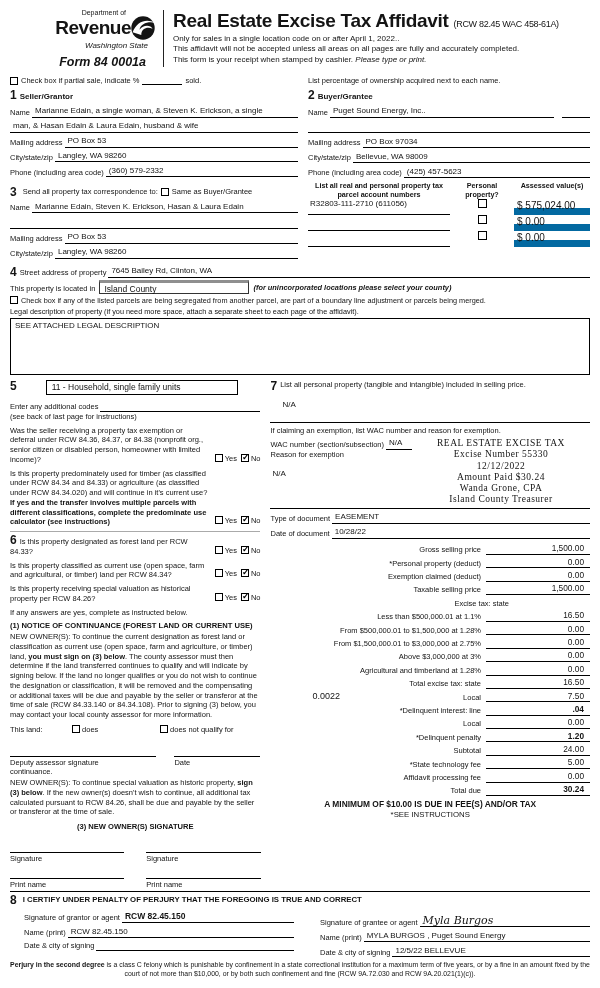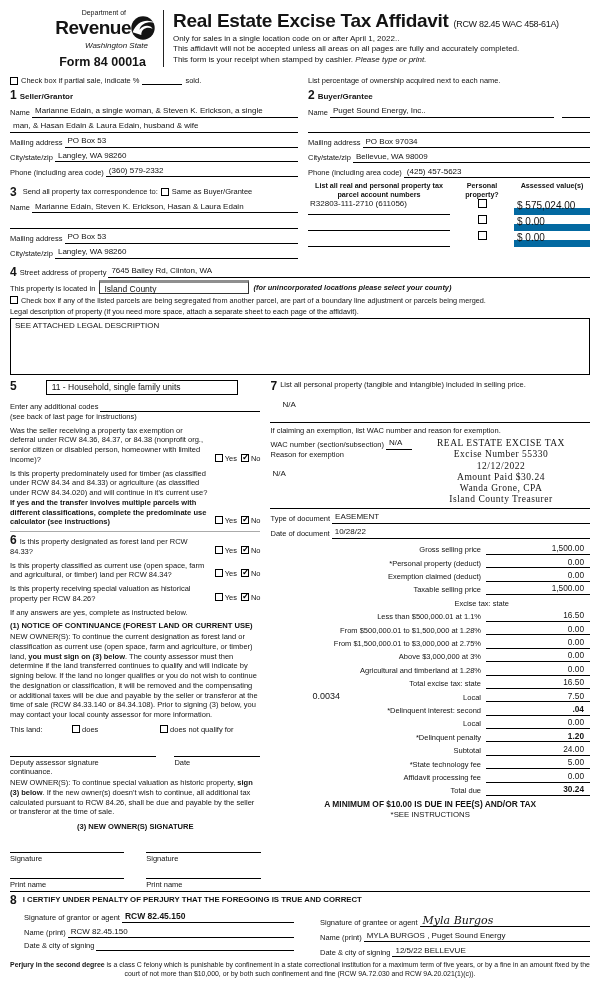--- a/index.html
+++ b/index.html
@@ -9,21 +9,21 @@
     font-family:"Liberation Sans", sans-serif; font-size:7.5px; line-height:1.3;
     padding:8px 10px 6px 10px; overflow:hidden; display:flex; flex-direction:column;
   }
   
   .hdr { display:flex; }
   .logo-col { width:150px; display:flex; flex-direction:column; align-items:flex-end; padding-right:4px; }
   .dept { font-size:7px; padding-right:30px; }
   .rev-row { display:flex; align-items:center; margin-top:-2px; }
   .revenue { font-size:19px; font-weight:bold; letter-spacing:-0.5px; }
   .wastate { font-style:italic; font-size:8px; padding-right:8px; }
-  .formnum { font-weight:bold; font-size:12.5px; margin-top:3px; padding-right:10px; }
+  .formnum { font-weight:bold; font-size:12.5px; margin-top:3px; padding-right:10px;font-style:italic; }
   .hdr-div { border-left:1.5px solid #222; margin:2px 9px 4px 3px; }
   .title-col { flex:1; padding-top:1px; }
   .main-title { font-size:19px; font-weight:bold; letter-spacing:-0.3px; }
   .title-ref { font-size:9px; font-weight:normal; }
   .hdr-note { font-size:8px; line-height:1.35; }
   .em { font-style:italic; }
   
   .bold { font-weight:bold; }
   .secnum { font-weight:bold; font-size:12px; margin-right:3px; line-height:1; }
   .sectitle { font-weight:bold; font-size:8px; }
@@ -444,28 +444,28 @@
             <span class="tax-fill">0.00</span>
           </div>
 
           <div class="tax-line">
             <span class="tax-prefix"></span>
             <span class="tax-label">Total excise tax: state</span>
             <span class="tax-fill">16.50</span>
           </div>
 
           <div class="tax-line">
-            <span class="tax-prefix">0.0034</span>
+            <span class="tax-prefix">0.0022</span>
             <span class="tax-label">Local</span>
             <span class="tax-fill">7.50</span>
           </div>
 
           <div class="tax-line boldv">
             <span class="tax-prefix"></span>
-            <span class="tax-label">*Delinquent interest: second</span>
+            <span class="tax-label">*Delinquent interest: line</span>
             <span class="tax-fill">.04</span>
           </div>
 
           <div class="tax-line">
             <span class="tax-prefix"></span>
             <span class="tax-label">Local</span>
             <span class="tax-fill">0.00</span>
           </div>
 
           <div class="tax-line boldv">

